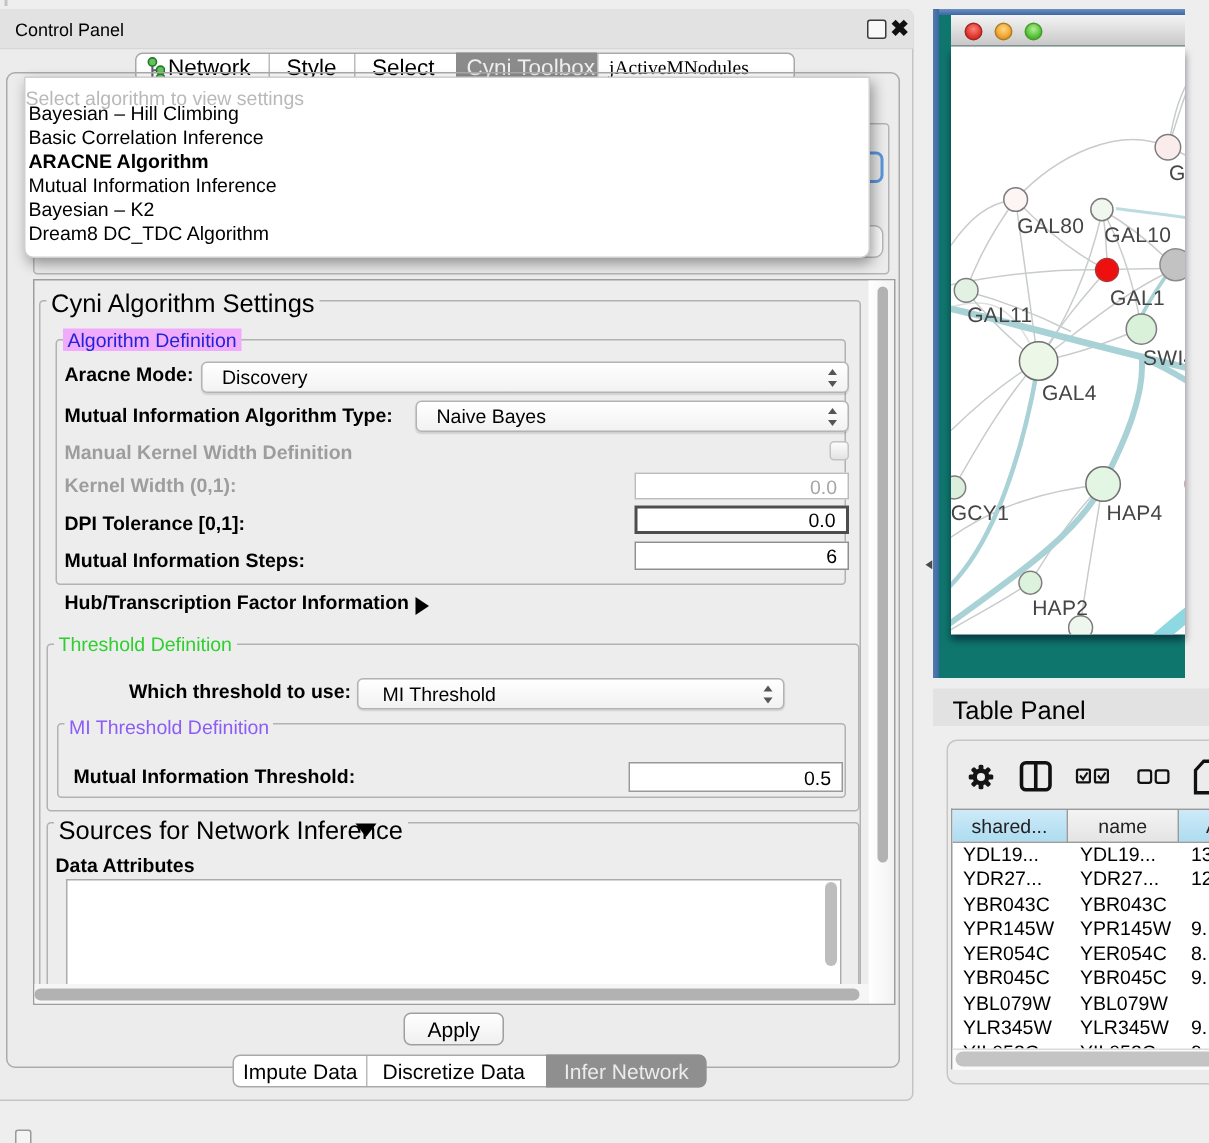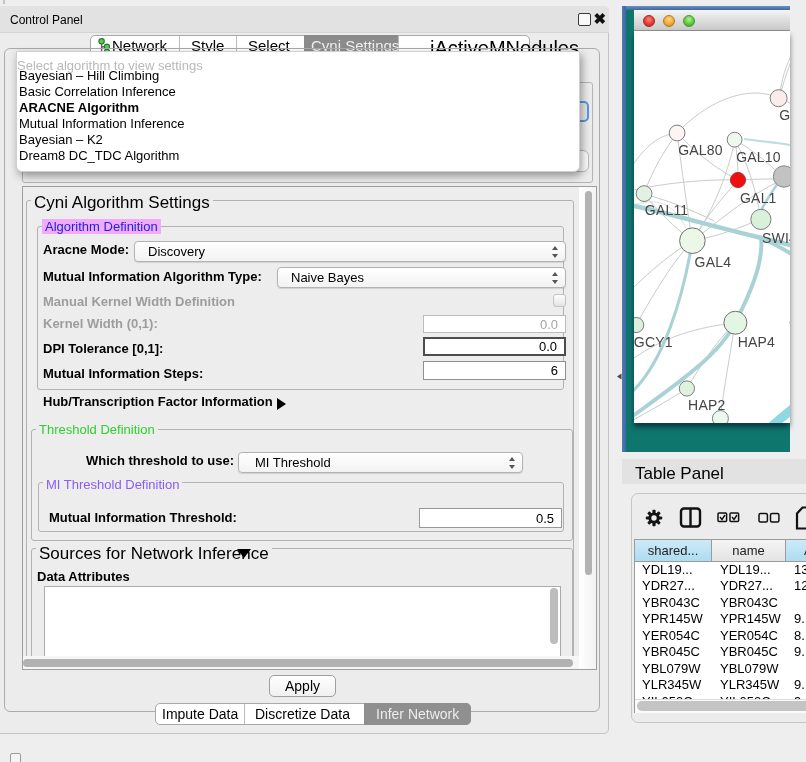--- a/index.html
+++ b/index.html
@@ -40,22 +40,22 @@
 
 <svg class="ab" style="left:95px;top:36px;" width="15" height="18" viewBox="0 0 15 18">
   <path d="M 6.6,6 V 16 H 12 M 6.6,10.8 H 12" fill="none" stroke="#5f5f72" stroke-width="1.4"></path>
   <circle cx="6.6" cy="5.3" r="2.7" fill="#6abf5e" stroke="#1e7d28" stroke-width="1.1"></circle>
   <circle cx="12" cy="10.8" r="2.7" fill="#6abf5e" stroke="#1e7d28" stroke-width="1.1"></circle>
   <circle cx="12" cy="16" r="2.7" fill="#6abf5e" stroke="#1e7d28" stroke-width="1.1"></circle>
 </svg>
 <div class="ab" style="left:112px;top:37px;font-size:15px;">Network</div>
 <div class="ab" style="left:191px;top:37px;font-size:15px;">Style</div>
 <div class="ab" style="left:248px;top:37px;font-size:15px;">Select</div>
-<div class="ab" style="left:311px;top:37px;font-size:15px;color:#efefef;">Cyni Settings</div>
-<div class="ab" style="left:430px;top:37px;font-size:20px;">jActiveMNodules</div>
+<div class="ab" style="left:311px;top:37px;font-size:15px;color:#efefef;">Cyni Toolbox</div>
+<div class="ab" style="left:406px;top:37px;font-size:13px;font-family:Liberation Serif, serif;">jActiveMNodules</div>
 
 <div class="ab" style="left:4px;top:48px;width:596px;height:664px;border:1px solid #ababab;border-radius:6px;box-sizing:border-box;"></div>
 
 <div class="ab" style="left:22px;top:82px;width:571px;height:101px;border:1px solid #b4b4b4;border-radius:3px;box-sizing:border-box;"></div>
 <div class="ab" style="left:340px;top:101px;width:249px;height:21px;border:2.5px solid #5b97dd;border-radius:5px;background:#e8e8e8;box-sizing:border-box;"></div>
 <div class="ab" style="left:340px;top:150px;width:249px;height:22px;border:1px solid #b9b9b9;border-radius:6px;background:#fdfdfd;box-sizing:border-box;"></div>
 
 <div class="ab" style="left:22px;top:186px;width:575px;height:484px;border:1px solid #9e9e9e;background:#ededed;box-sizing:border-box;"></div>
 <div class="ab" id="settings" style="left:22px;top:186px;width:556px;height:470px;overflow:hidden;">
 

